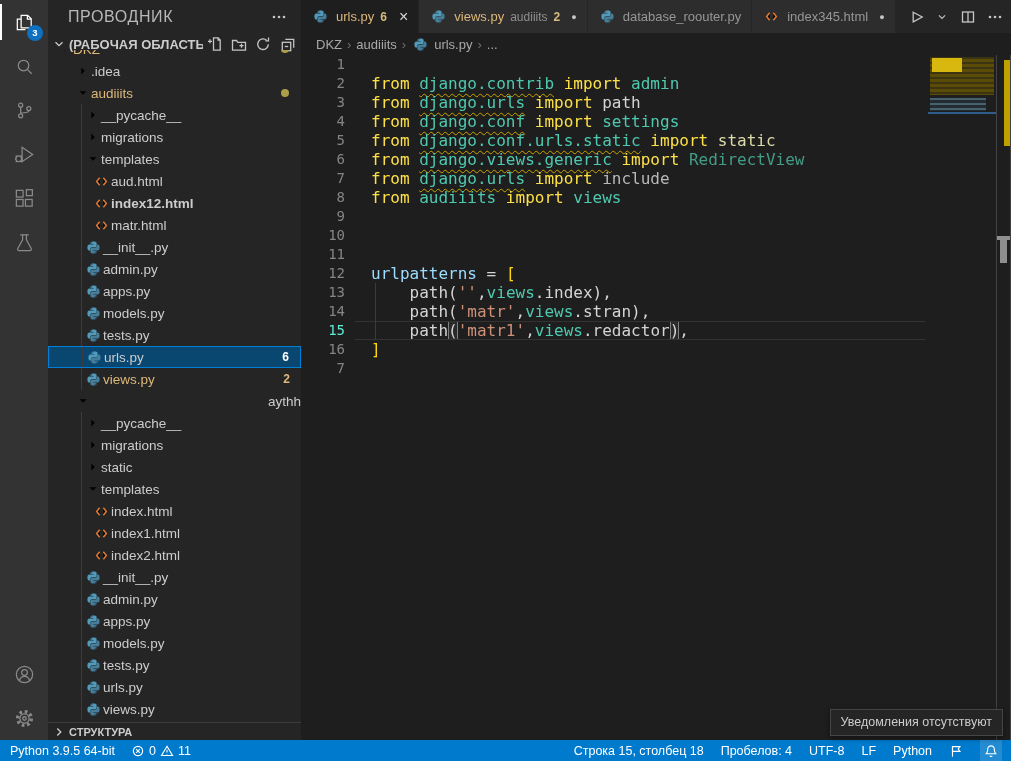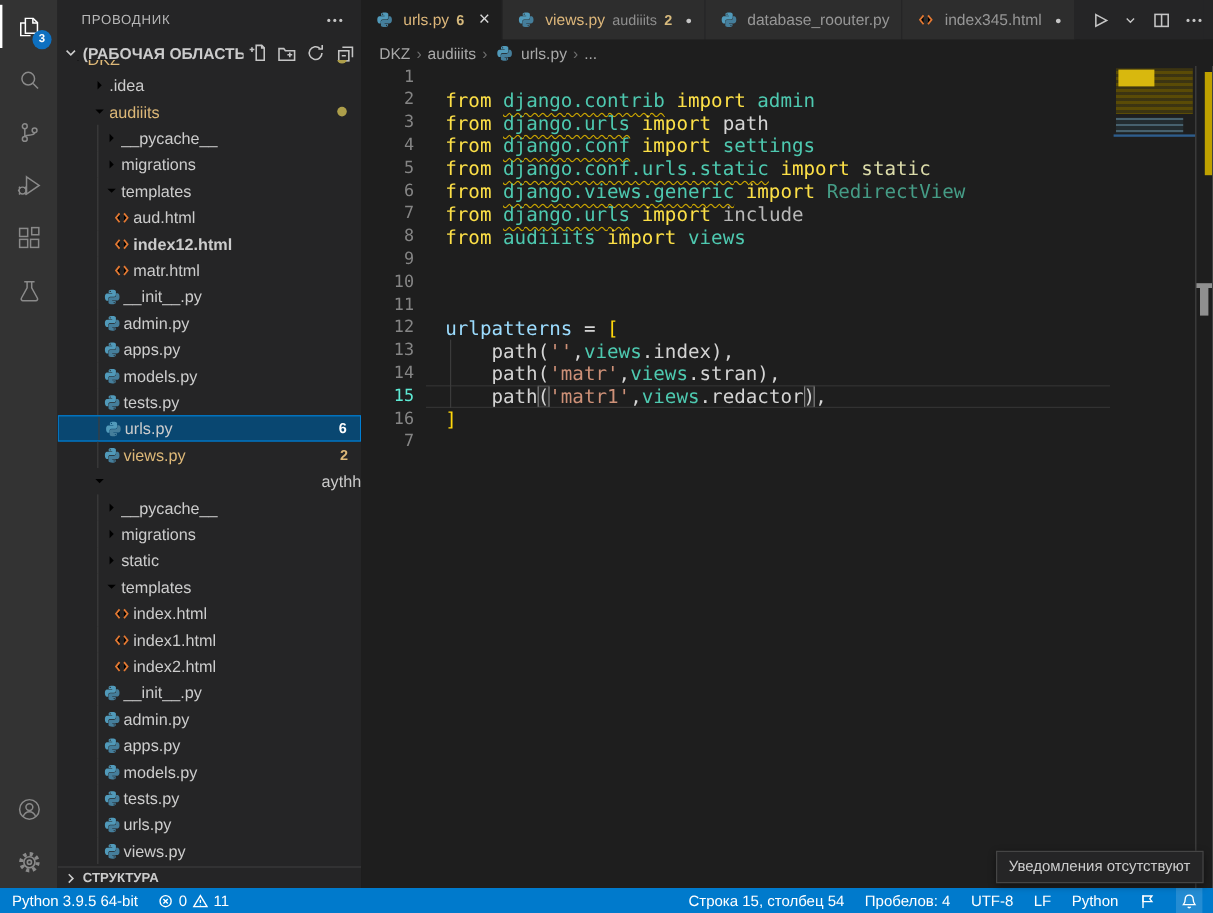--- a/index.html
+++ b/index.html
@@ -14,21 +14,21 @@
   .ab-item { width:48px; height:44px; display:flex; align-items:center; justify-content:center;
              position:relative; color:#8a8a8a; cursor:pointer; }
   .ab-item.active { color:#ffffff; }
   .ab-item.active::before { content:""; position:absolute; left:0; top:4px; bottom:4px; width:2px; background:#ffffff; }
   .ab-badge { position:absolute; right:5px; bottom:3px; min-width:16px; height:16px; border-radius:50%;
               background:#0e70c0; color:#fff; font-size:9.5px; line-height:16px; text-align:center; font-weight:bold; }
   .ab-bottom { position:absolute; left:0; bottom:0; width:48px; }
 
   
   .sidebar { position:absolute; left:48px; top:0; width:253px; height:740px; background:#252526; overflow:hidden; }
-  .sb-title { height:33px; display:flex; align-items:center; padding:0 14px 0 20px; font-size:11px;
+  .sb-title { height:33px; display:flex; align-items:center; padding:0 14px 0 20px; font-size:16px;
               letter-spacing:.6px; color:#b8b8b8; }
   .sb-title .spacer { flex:1; }
   .sb-more { color:#c5c5c5; cursor:pointer; }
   .ws-header { height:19px; display:flex; align-items:flex-end; font-weight:bold; font-size:13px; color:#cccccc;
                padding:0 6px 0 3px; gap:2px; }
   .ws-header .wslabel { white-space:nowrap; overflow:hidden; }
   .ws-header .spacer { flex:1; }
   .ws-act { display:flex; gap:8px; }
   .ws-act .icn { color:#c5c5c5; cursor:pointer; }
   .tree { position:absolute; top:50px; left:0; width:253px; height:672px; overflow:hidden; }
@@ -681,21 +681,21 @@
               <path d="M8 2.6L14.3 13.2H1.7z"></path>
               <path d="M8 6.6v3.1"></path>
               <path d="M8 11.3v.7"></path>
             </svg>
           </span>
         <span>11</span>
       </div>
     </div>
     <div class="sb-right">
       <div class="sb-item">
-        <span>Строка 15, столбец 54</span>
+        <span>Строка 15, столбец 18</span>
       </div>
       <div class="sb-item">
         <span>Пробелов: 4</span>
       </div>
       <div class="sb-item">
         <span>UTF-8</span>
       </div>
       <div class="sb-item">
         <span>LF</span>
       </div>

